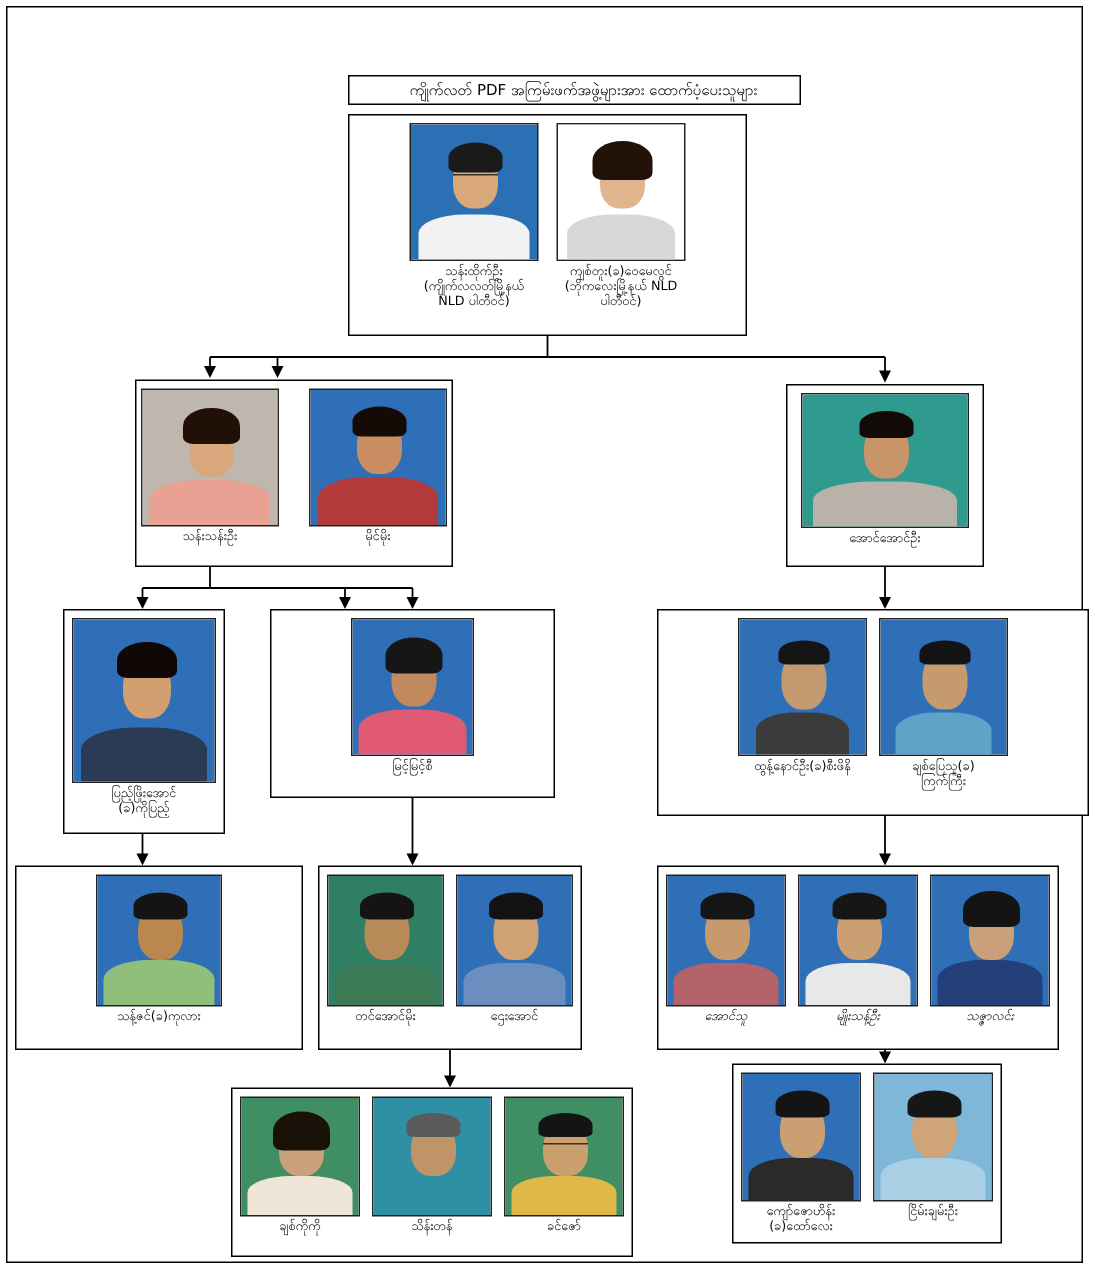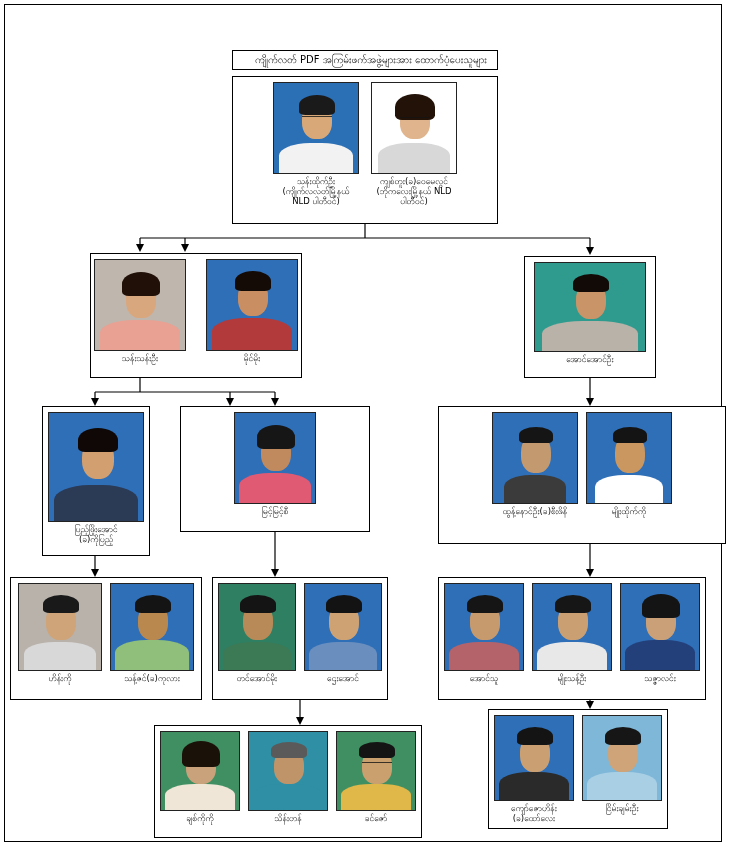--- a/index.html
+++ b/index.html
@@ -19,21 +19,21 @@
   }
   .title-bar{
     position:absolute;left:30px;top:12px;width:668px;height:30px;
     border:1px solid #000;box-sizing:border-box;
     display:flex;align-items:center;justify-content:center;
     text-align:center;
     font-size:11.5px;line-height:15px;
     padding:0 6px;
   }
   .subtitle-box{
-    position:absolute;left:232px;top:50px;width:266px;height:20px;
+    position:absolute;left:232px;top:50px;width:302px;height:20px;
     border:1px solid #000;box-sizing:border-box;
     display:flex;align-items:center;justify-content:center;
     font-size:10px;
     padding-left:12px;
   }
   
   .group{
     position:absolute;
     border:1px solid #000;
     box-sizing:border-box;
@@ -253,44 +253,34 @@
           <div class="head" style="left:28px;top:20px;width:30px;height:40px;background:#c39a70"></div>
           <div class="hair" style="left:26px;top:14px;width:34px;height:16px;background:#151515"></div>
         </div>
         <div class="caption">
           <span>ထွန့်နောင်ဦး(ခ)စီးဖိနိ</span>
         </div>
       </div>
       <div class="card">
         <div class="photo" style="width:86px;height:92px;">
           <div class="bg" style="background:#2f6fb8"></div>
-          <div class="body" style="width:68px;height:28px;background:#ffffff"></div>
-          <div class="head" style="left:28px;top:20px;width:30px;height:40px;background:#c9975f"></div>
-          <div class="hair" style="left:26px;top:14px;width:34px;height:16px;background:#141414"></div>
-        </div>
-        <div class="caption">
-          <span>မျိုးထိုက်ကို</span>
+          <div class="body" style="width:64px;height:28px;background:#5fa3c9"></div>
+          <div class="head" style="left:28px;top:20px;width:30px;height:40px;background:#c59a6e"></div>
+          <div class="hair" style="left:26px;top:14px;width:34px;height:16px;background:#131313"></div>
+        </div>
+        <div class="caption">
+          <span>ချစ်ပြေသူ(ခ)</span>
+          <span>ကြက်ကြီး</span>
         </div>
       </div>
     </div>
   </div>
 
   <div class="group" style="left:10px;top:577px;width:192px;height:123px;">
     <div class="cards" style="gap:4px;">
-      <div class="card">
-        <div class="photo" style="width:84px;height:88px;">
-          <div class="bg" style="background:#b9b2aa"></div>
-          <div class="body" style="width:72px;height:28px;background:#d8d8d8"></div>
-          <div class="head" style="left:27px;top:18px;width:30px;height:38px;background:#cfa478"></div>
-          <div class="hair" style="left:24px;top:11px;width:36px;height:18px;background:#191919"></div>
-        </div>
-        <div class="caption">
-          <span>ဟိန်းကို</span>
-        </div>
-      </div>
       <div class="card">
         <div class="photo" style="width:84px;height:88px;">
           <div class="bg" style="background:#2f6fb8"></div>
           <div class="body" style="width:74px;height:30px;background:#8fbf7a"></div>
           <div class="head" style="left:27px;top:18px;width:30px;height:38px;background:#b9884f"></div>
           <div class="hair" style="left:24px;top:11px;width:36px;height:18px;background:#141414"></div>
         </div>
         <div class="caption">
           <span>သန့်ဇင်(ခ)ကုလား</span>
         </div>
@@ -318,21 +308,21 @@
           <div class="head" style="left:24px;top:18px;width:30px;height:38px;background:#cfa273"></div>
           <div class="hair" style="left:21px;top:11px;width:36px;height:18px;background:#131313"></div>
         </div>
         <div class="caption">
           <span>ဌေးအောင်</span>
         </div>
       </div>
     </div>
   </div>
 
-  <div class="group" style="left:438px;top:577px;width:268px;height:123px;">
+  <div class="group" style="left:438px;top:577px;width:268px;height:123px;font-style:italic;">
     <div class="cards" style="gap:4px;">
       <div class="card">
         <div class="photo" style="width:80px;height:88px;">
           <div class="bg" style="background:#2f6fb8"></div>
           <div class="body" style="width:70px;height:28px;background:#b5636b"></div>
           <div class="head" style="left:25px;top:18px;width:30px;height:38px;background:#c79a6d"></div>
           <div class="hair" style="left:22px;top:11px;width:36px;height:18px;background:#151515"></div>
         </div>
         <div class="caption">
           <span>အောင်သူ</span>

